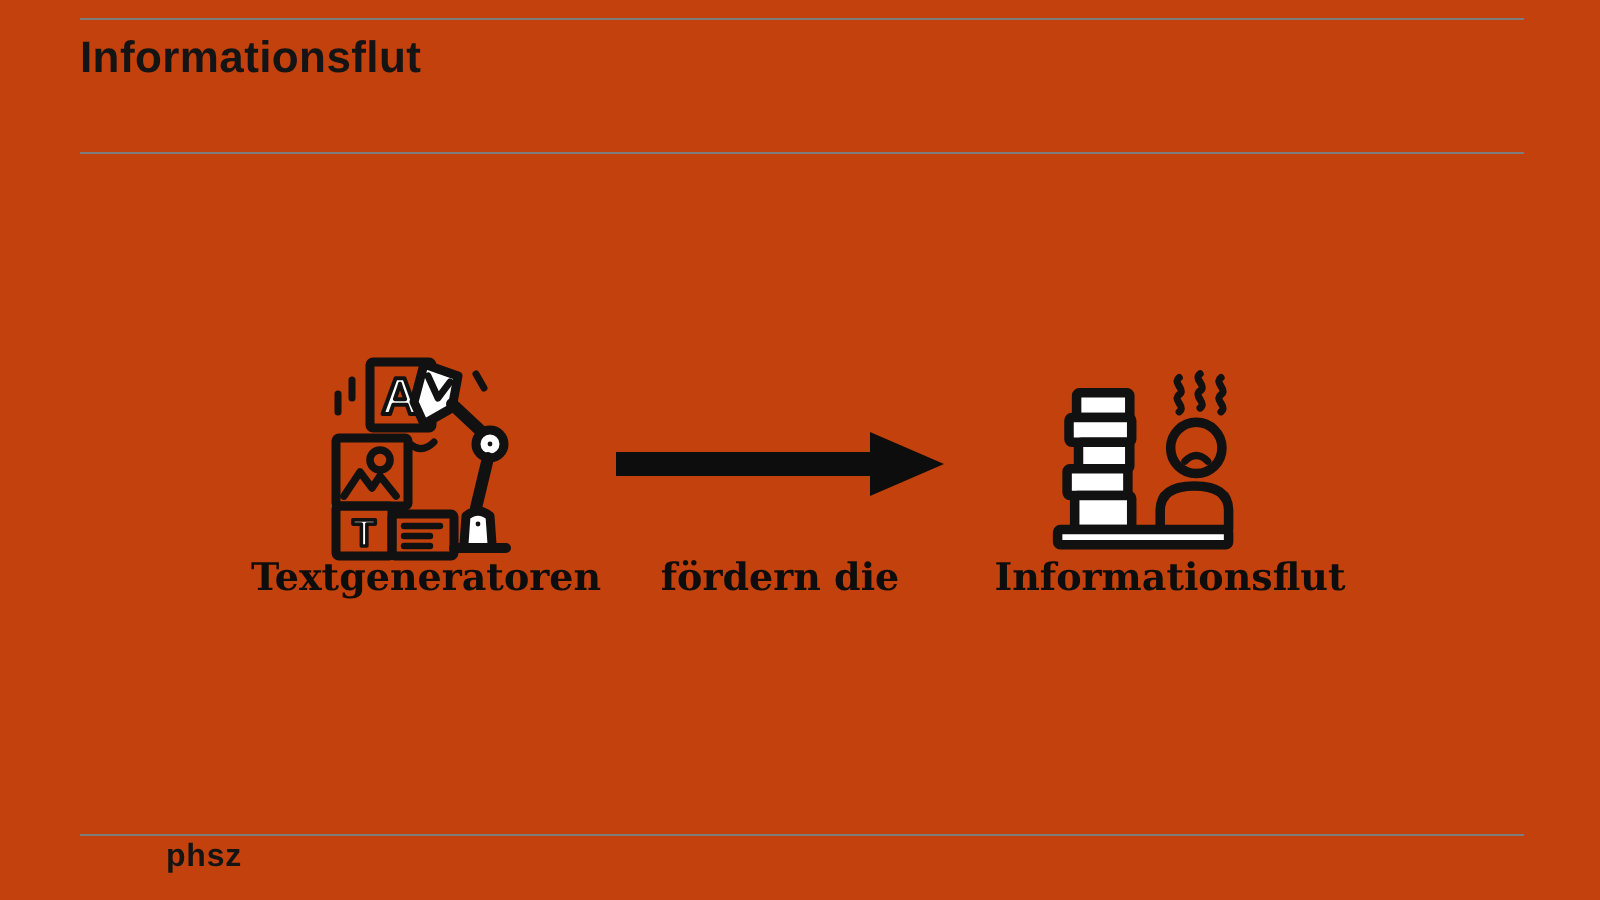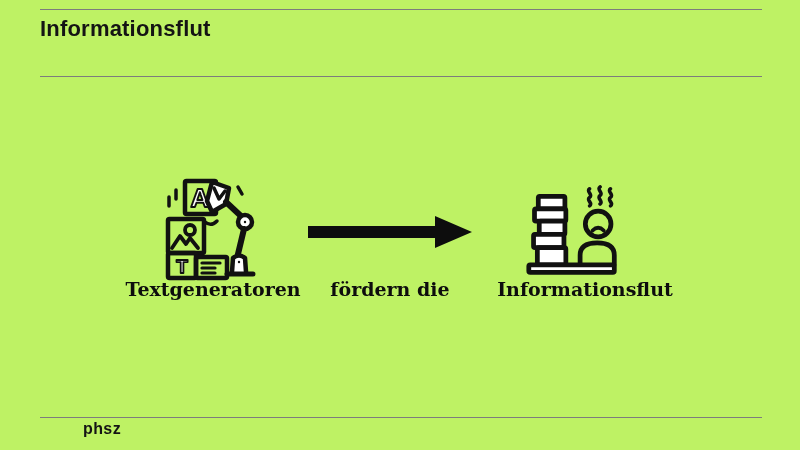--- a/index.html
+++ b/index.html
@@ -1,20 +1,20 @@
 <!DOCTYPE html>
 <html><head>
 <meta charset="utf-8">
 <style>
   html, body { margin: 0; padding: 0; background: #ffffff; }
   .slide {
     position: relative;
     width: 800px;
     height: 450px;
-    background: #bef264;
+    background: #c2410c;
     overflow: hidden;
     font-family: "Liberation Sans", sans-serif;
     color: #111111;
   }
   .rule {
     position: absolute;
     left: 40px;
     width: 722px;
     height: 1px;
     background: #7d7d7d;

